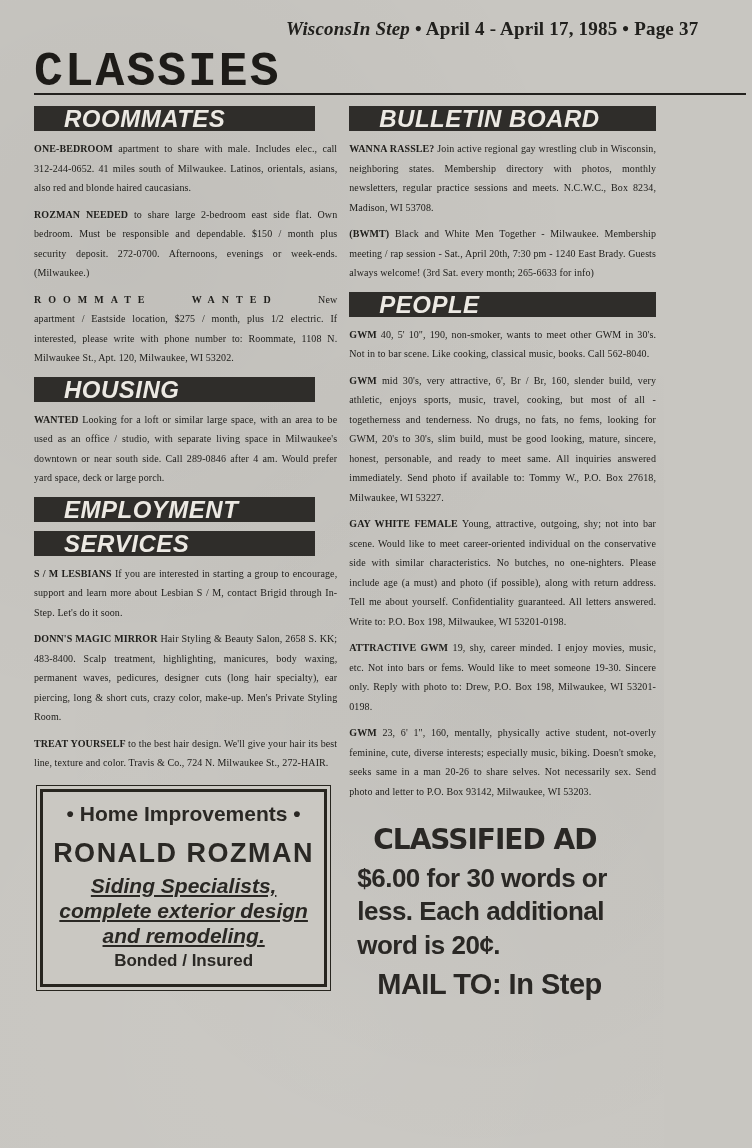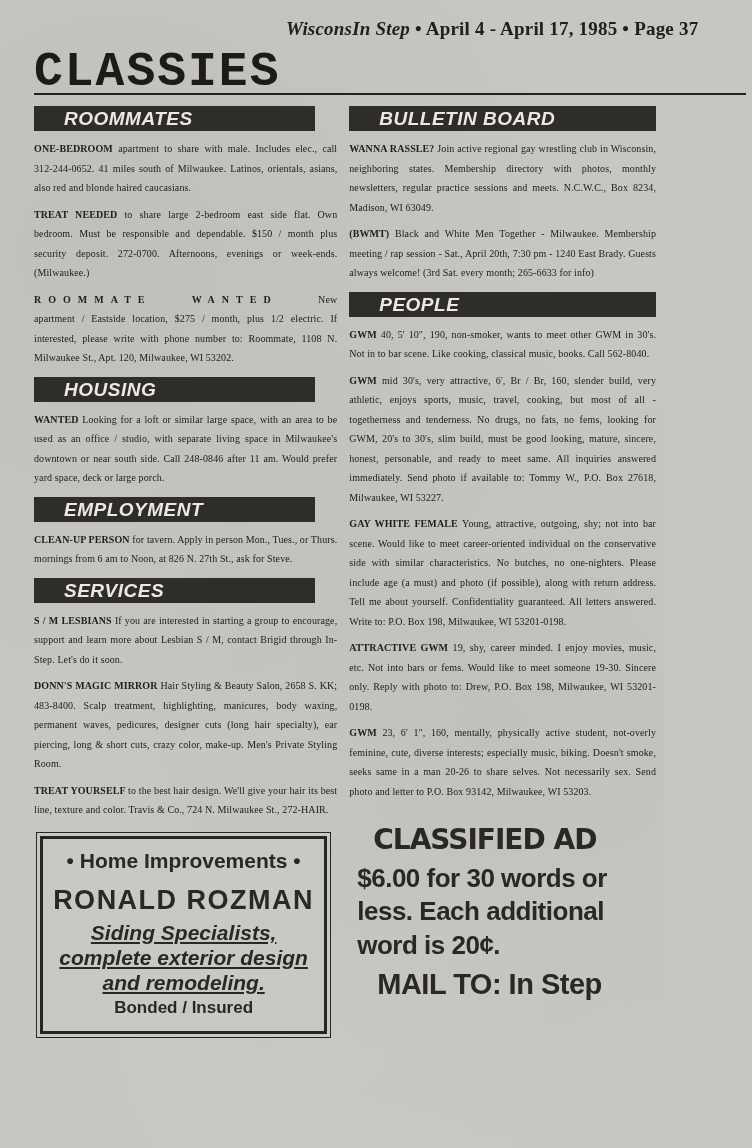--- a/index.html
+++ b/index.html
@@ -50,21 +50,21 @@
   .col{box-sizing:border-box;}
   .col-left{width:348px;margin-right:12px;}
   .col-right{width:352px;}
   
   .bar{
     background:#2f2d2a;
     color:#ece9e3;
     font-family:"Liberation Sans", sans-serif;
     font-weight:bold;
     font-style:italic;
-    font-size:19px;
+    font-size:24px;
     letter-spacing:.5px;
     height:25px;
     line-height:25px;
     padding-left:30px;
     margin:9px 0 8px 0;
   }
   .bar.first{margin-top:0;}
   .col-left .bar{margin-right:22px;}
   
   .ad{
@@ -140,39 +140,36 @@
 
     <div class="col col-left">
 
       <div class="bar first">
         <span class="bar-text">ROOMMATES</span>
       </div>
       <p class="ad">
         <b class="lead">ONE-BEDROOM</b><span>apartment to share with male. Includes elec., call 312-244-0652. 41 miles south of Milwaukee. Latinos, orientals, asians, also red and blonde haired caucasians.</span>
       </p>
       <p class="ad">
-        <b class="lead">TREAT NEEDED</b><span>to share large 2-bedroom east side flat. Own bedroom. Must be responsible and dependable. $150 / month plus security deposit. 272-0700. Afternoons, evenings or week-ends. (Milwaukee.)</span>
+        <b class="lead">ROZMAN NEEDED</b><span>to share large 2-bedroom east side flat. Own bedroom. Must be responsible and dependable. $150 / month plus security deposit. 272-0700. Afternoons, evenings or week-ends. (Milwaukee.)</span>
       </p>
       <p class="ad spread">
         <b class="lead">ROOMMATE WANTED</b><span>New apartment / Eastside location, $275 / month, plus 1/2 electric. If interested, please write with phone number to: Roommate, 1108 N. Milwaukee St., Apt. 120, Milwaukee, WI 53202.</span>
       </p>
 
       <div class="bar">
         <span class="bar-text">HOUSING</span>
       </div>
       <p class="ad">
-        <b class="lead">WANTED</b><span>Looking for a loft or similar large space, with an area to be used as an office / studio, with separate living space in Milwaukee's downtown or near south side. Call 248-0846 after 11 am. Would prefer yard space, deck or large porch.</span>
+        <b class="lead">WANTED</b><span>Looking for a loft or similar large space, with an area to be used as an office / studio, with separate living space in Milwaukee's downtown or near south side. Call 289-0846 after 4 am. Would prefer yard space, deck or large porch.</span>
       </p>
 
       <div class="bar">
         <span class="bar-text">EMPLOYMENT</span>
       </div>
-      <p class="ad">
-        <b class="lead">CLEAN-UP PERSON</b><span>for tavern. Apply in person Mon., Tues., or Thurs. mornings from 6 am to Noon, at 826 N. 27th St., ask for Steve.</span>
-      </p>
 
       <div class="bar">
         <span class="bar-text">SERVICES</span>
       </div>
       <p class="ad">
         <b class="lead">S / M LESBIANS</b><span>If you are interested in starting a group to encourage, support and learn more about Lesbian S / M, contact Brigid through In-Step. Let's do it soon.</span>
       </p>
       <p class="ad">
         <b class="lead">DONN'S MAGIC MIRROR</b><span>Hair Styling &amp; Beauty Salon, 2658 S. KK; 483-8400. Scalp treatment, highlighting, manicures, body waxing, permanent waves, pedicures, designer cuts (long hair specialty), ear piercing, long &amp; short cuts, crazy color, make-up. Men's Private Styling Room.</span>
       </p>
@@ -191,21 +188,21 @@
       </div>
 
     </div>
 
     <div class="col col-right">
 
       <div class="bar first">
         <span class="bar-text">BULLETIN BOARD</span>
       </div>
       <p class="ad">
-        <b class="lead">WANNA RASSLE?</b><span>Join active regional gay wrestling club in Wisconsin, neighboring states. Membership directory with photos, monthly newsletters, regular practice sessions and meets. N.C.W.C., Box 8234, Madison, WI  63049.</span>
+        <b class="lead">WANNA RASSLE?</b><span>Join active regional gay wrestling club in Wisconsin, neighboring states. Membership directory with photos, monthly newsletters, regular practice sessions and meets. N.C.W.C., Box 8234, Madison, WI  53708.</span>
       </p>
       <p class="ad">
         <b class="lead">(BWMT)</b><span>Black and White Men Together - Milwaukee. Membership meeting / rap session - Sat., April 20th, 7:30 pm - 1240 East Brady. Guests always welcome! (3rd Sat. every month; 265-6633 for info)</span>
       </p>
 
       <div class="bar">
         <span class="bar-text">PEOPLE</span>
       </div>
       <p class="ad">
         <b class="lead">GWM</b><span>40, 5' 10", 190, non-smoker, wants to meet other GWM in 30's. Not in to bar scene. Like cooking, classical music, books. Call 562-8040.</span>

